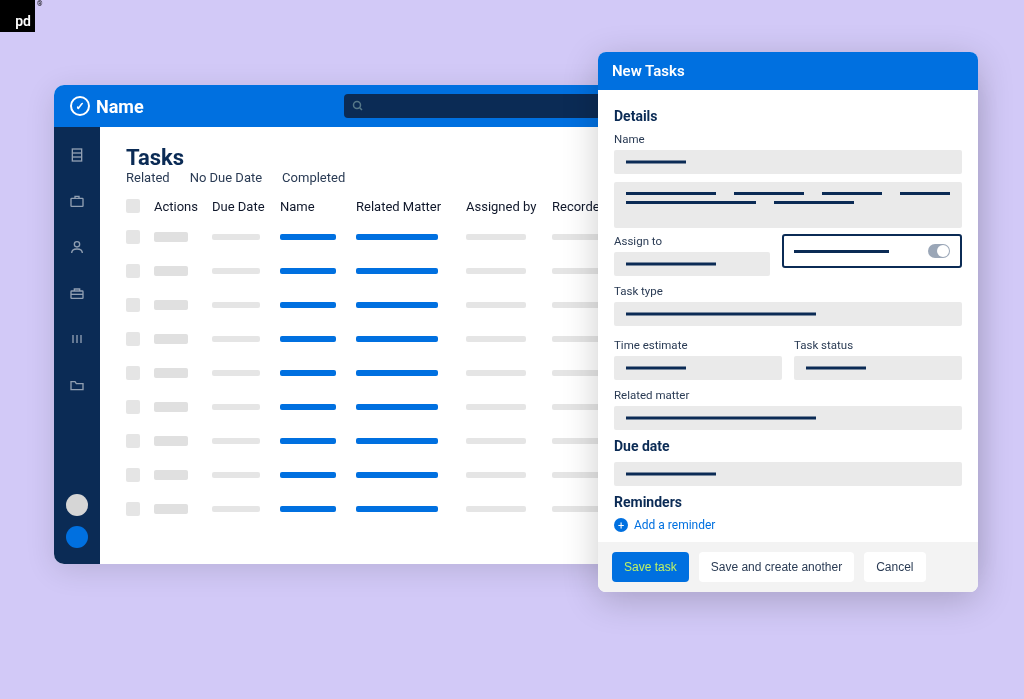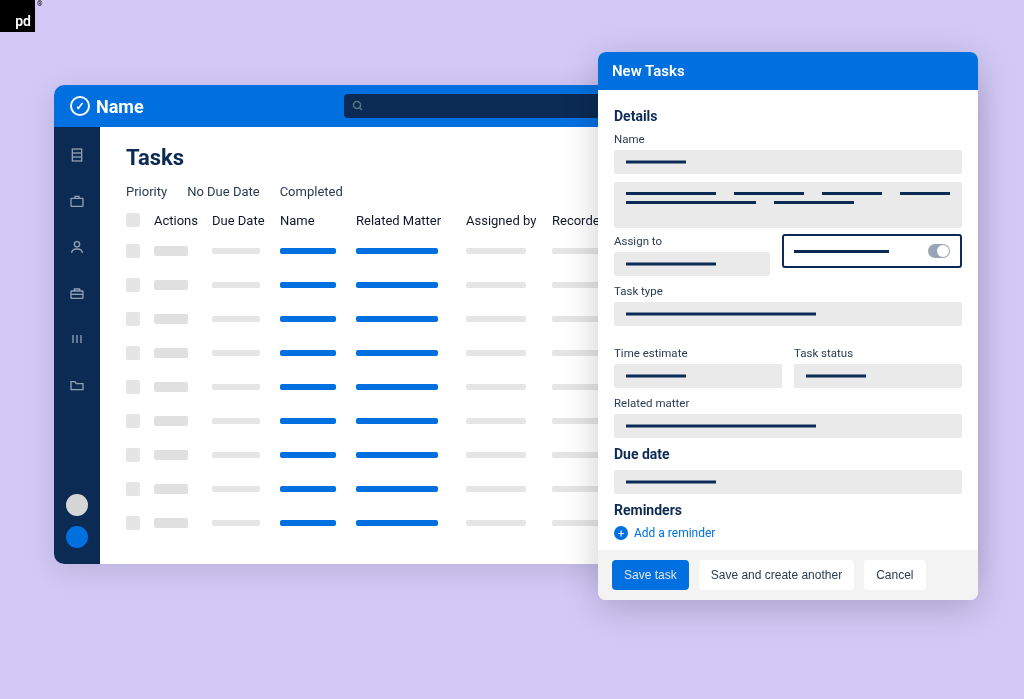--- a/index.html
+++ b/index.html
@@ -113,21 +113,20 @@
 
   .main {
     flex: 1;
     padding: 18px 26px 0 26px;
     overflow: hidden;
   }
   .page-title {
     font-size: 22px;
     font-weight: 700;
     color: #0b2b55;
-    margin-bottom: 14px;
   }
   .tabs {
     display: flex;
     gap: 20px;
     font-size: 13px;
     color: #2a3b54;
     margin-bottom: 14px;
   }
   .tab { cursor: pointer; }
 
@@ -269,21 +268,21 @@
     background:#f3f3f3;
     padding:10px 14px;
     display:flex; gap:10px;
   }
   .btn {
     border:none; border-radius:4px;
     padding:8px 12px; font-size:12px;
     cursor:pointer;
     background:#fff; color:#2a3b54;
   }
-  .btn-primary { background:#0070e0; color:#e5e5e5; }
+  .btn-primary { background:#0070e0; color:#bef264; }
 </style>
 </head>
 <body>
 
 <div class="pd-badge"></div>
 <span class="pd-reg">®</span>
 
 <div class="app-window">
   <div class="topbar">
     <div class="logo">
@@ -328,21 +327,21 @@
         </svg>
       <div class="sidebar-bottom">
         <div class="circle-grey"></div>
         <div class="circle-blue"></div>
       </div>
     </div>
 
     <div class="main">
       <div class="page-title">Tasks</div>
       <div class="tabs">
-        <span class="tab">Priority</span>
+        <span class="tab">Related</span>
         <span class="tab">No Due Date</span>
         <span class="tab">Completed</span>
       </div>
 
       <div class="table-header">
         <div class="col-check">
             <div class="check-ph"></div>
           </div>
         <div class="col-actions">Actions</div>
         <div class="col-due">Due Date</div>
@@ -592,21 +591,21 @@
       <div class="field">
         <span class="field-label">Assign to</span>
         <div class="input-ph bar-m"></div>
       </div>
       <div class="toggle-box">
         <div class="tbar2"></div>
         <div class="toggle"></div>
       </div>
     </div>
 
-    <div class="field" style="margin-bottom:20px">
+    <div class="field" style="margin-bottom:12px">
       <span class="field-label">Task type</span>
       <div class="input-ph bar-l"></div>
     </div>
 
     <div class="field-row">
       <div class="field">
         <span class="field-label">Time estimate</span>
         <div class="input-ph bar-s"></div>
       </div>
       <div class="field">

